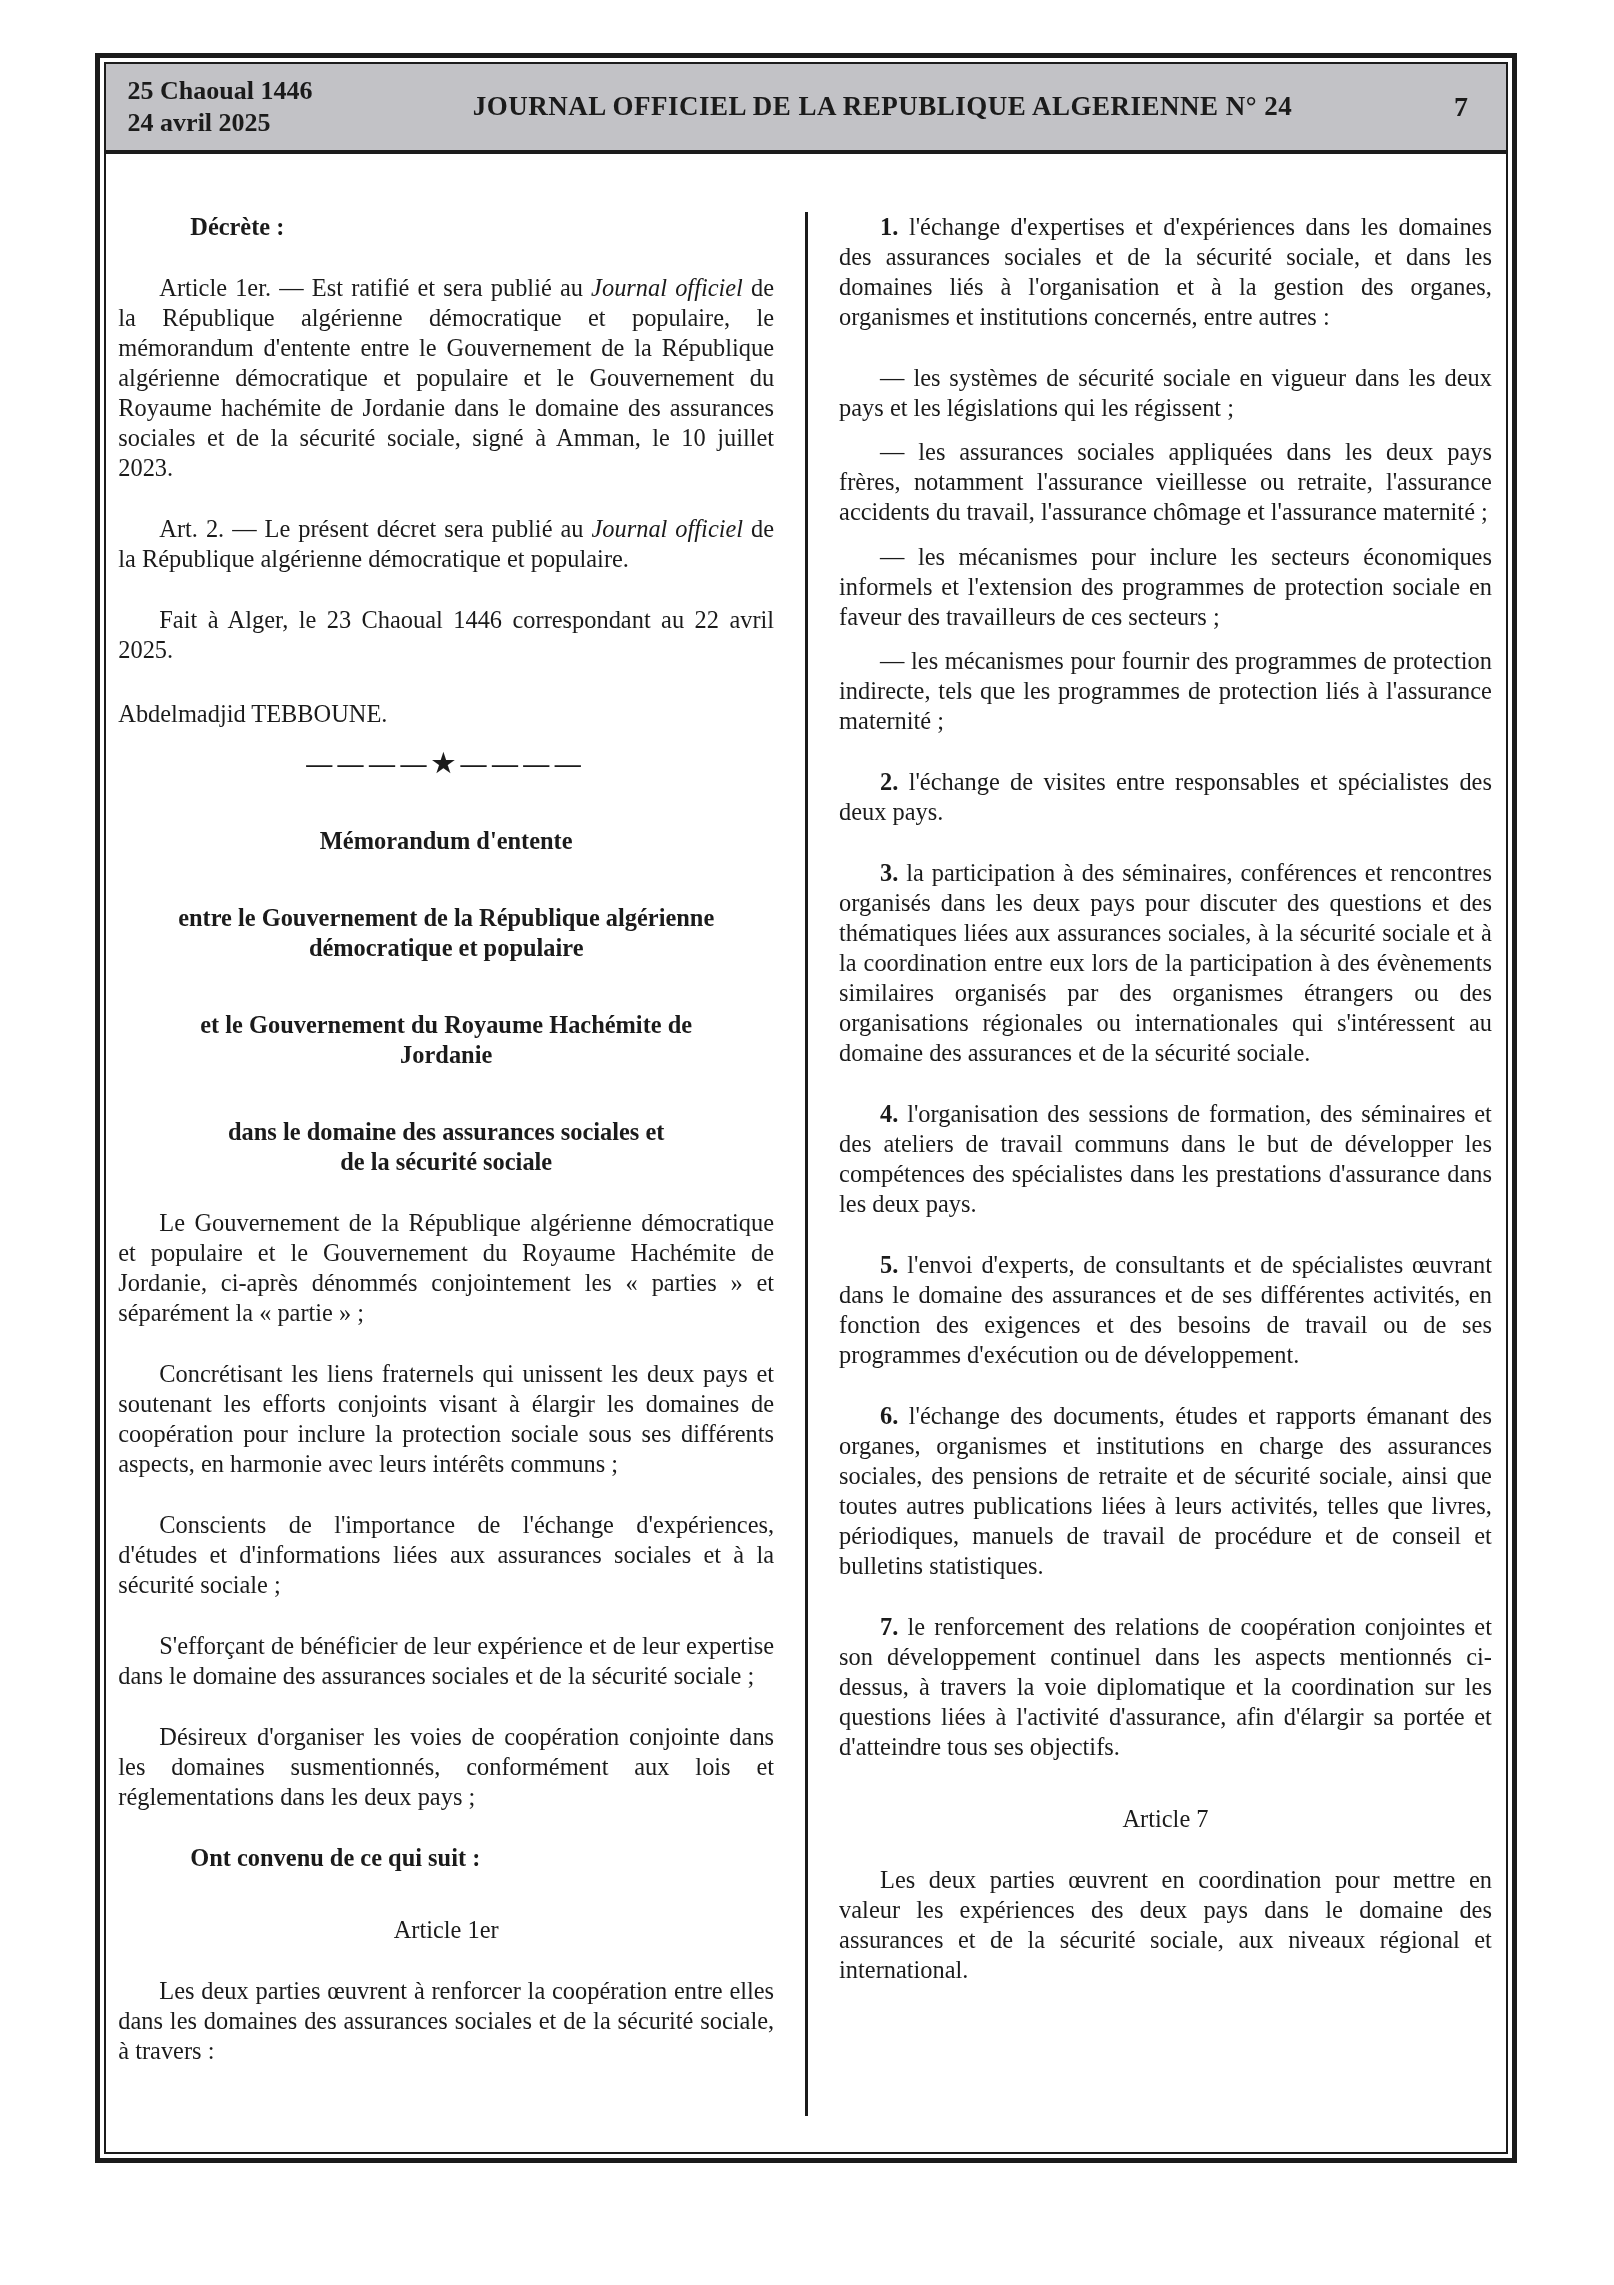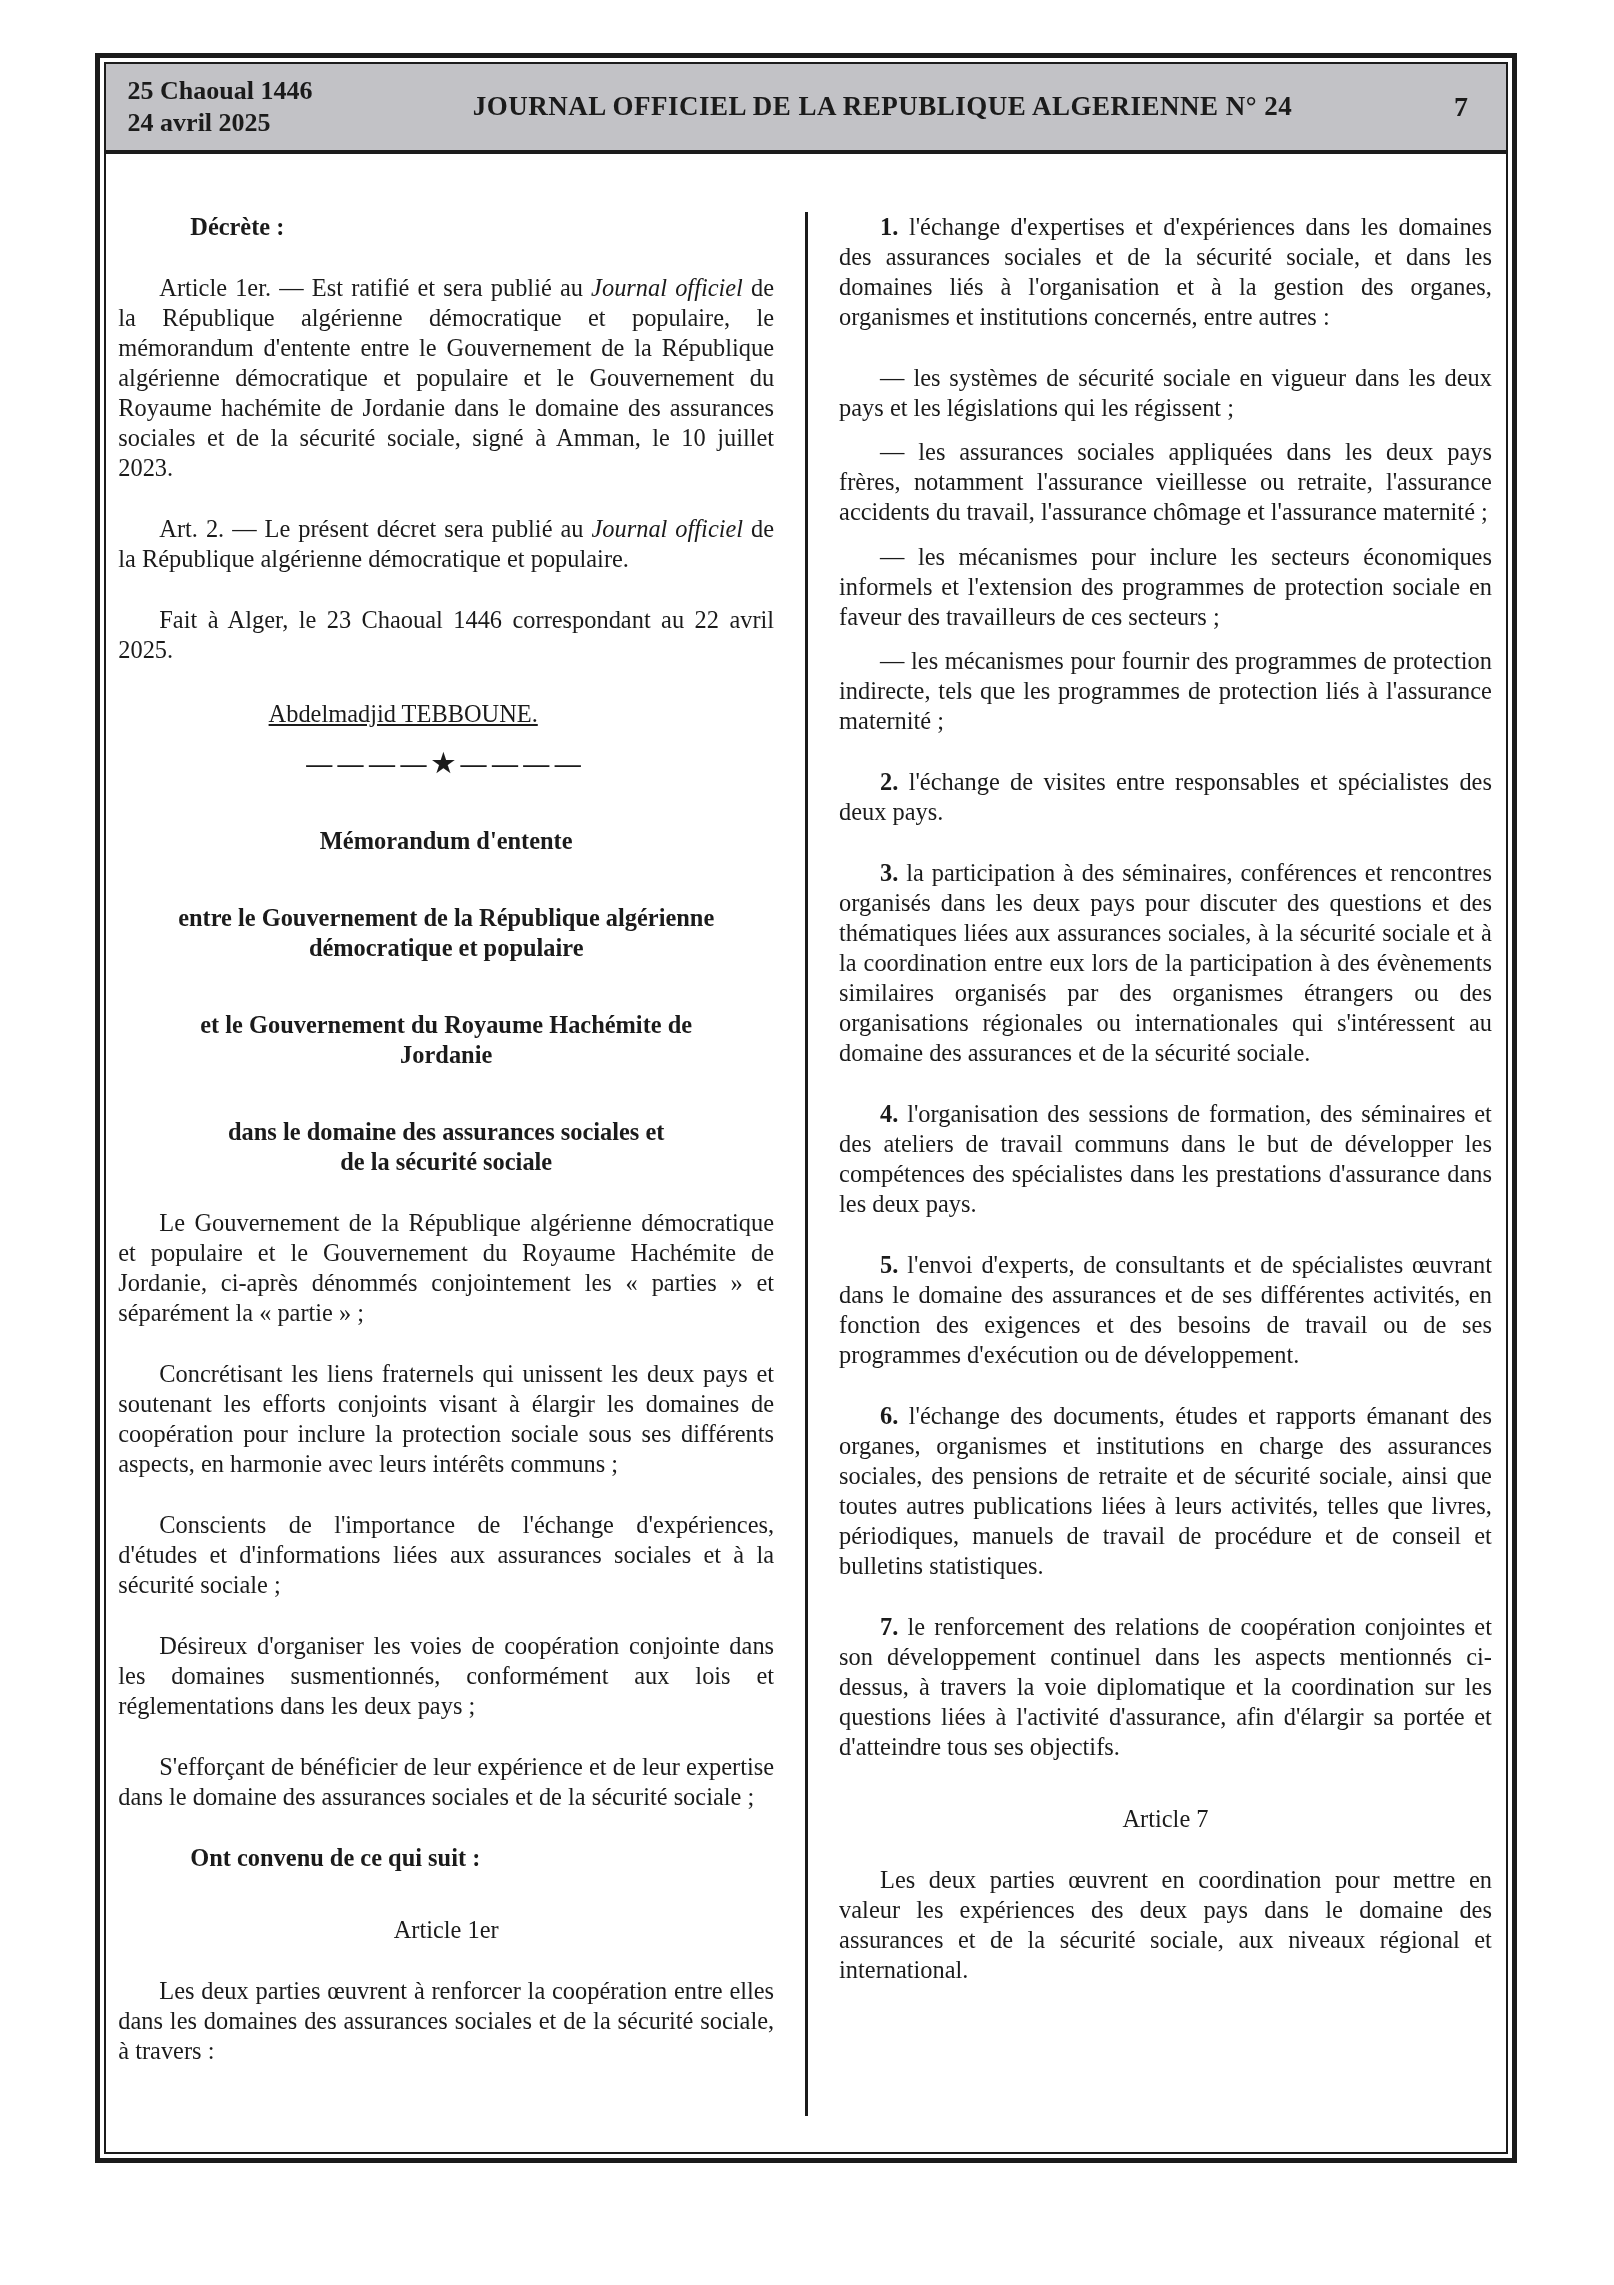--- a/index.html
+++ b/index.html
@@ -23,21 +23,21 @@
   .col-left{padding-right:31px;}
   .col-right{border-left:3.6px solid #1b1b1b;padding-left:31px;}
   
   .para{text-align:justify;text-indent:41px;margin:31px 0 0 0;}
   .para:first-child{margin-top:0;}
   .para.tight{margin-top:14.5px;}
   .para.lead{font-weight:bold;text-align:left;text-indent:72px;}
   .para.center-bold{font-weight:bold;text-align:center;text-indent:0;
         margin-top:47px;white-space:pre-line;}
   .para.center{text-align:center;text-indent:0;margin-top:42px;}
-  .para.right{text-align:center;text-indent:0;padding-right:86px;margin-top:34px;text-decoration:underline;}
+  .para.right{text-align:left;text-indent:0;padding-right:86px;margin-top:34px;}
   .para.sep{text-align:center;text-indent:0;margin-top:20px;letter-spacing:5.4px;
         font-weight:bold;font-size:26px;}
   .b{font-weight:bold;}
   .i{font-style:italic;}
 </style>
 </head>
 <body>
 
 <div class="page">
   <div class="frame-outer">
@@ -63,22 +63,22 @@
             <div class="para center-bold"><span>Mémorandum d'entente</span></div>
             <div class="para center-bold"><span>entre le Gouvernement de la République algérienne
 démocratique et populaire</span></div>
             <div class="para center-bold"><span>et le Gouvernement du Royaume Hachémite de
 Jordanie</span></div>
             <div class="para center-bold"><span>dans le domaine des assurances sociales et
 de la sécurité sociale</span></div>
             <div class="para"><span>Le Gouvernement de la République algérienne démocratique et populaire et le Gouvernement du Royaume Hachémite de Jordanie, ci-après dénommés conjointement les «&nbsp;parties&nbsp;» et séparément la «&nbsp;partie&nbsp;»&nbsp;;</span></div>
             <div class="para"><span>Concrétisant les liens fraternels qui unissent les deux pays et soutenant les efforts conjoints visant à élargir les domaines de coopération pour inclure la protection sociale sous ses différents aspects, en harmonie avec leurs intérêts communs&nbsp;;</span></div>
             <div class="para"><span>Conscients de l'importance de l'échange d'expériences, d'études et d'informations liées aux assurances sociales et à la sécurité sociale&nbsp;;</span></div>
+            <div class="para"><span>S'efforçant de bénéficier de leur expérience et de leur expertise dans le domaine des assurances sociales et de la sécurité sociale&nbsp;;</span></div>
             <div class="para"><span>Désireux d'organiser les voies de coopération conjointe dans les domaines susmentionnés, conformément aux lois et réglementations dans les deux pays&nbsp;;</span></div>
-            <div class="para"><span>S'efforçant de bénéficier de leur expérience et de leur expertise dans le domaine des assurances sociales et de la sécurité sociale&nbsp;;</span></div>
             <div class="para lead"><span class="b">Ont convenu de ce qui suit&nbsp;:</span></div>
             <div class="para center"><span>Article 1er</span></div>
             <div class="para"><span>Les deux parties œuvrent à renforcer la coopération entre elles dans les domaines des assurances sociales et de la sécurité sociale, à travers&nbsp;:</span></div>
           </section>
         <section class="col col-right">
             <div class="para"><span class="b">1. </span><span>l'échange d'expertises et d'expériences dans les domaines des assurances sociales et de la sécurité sociale, et dans les domaines liés à l'organisation et à la gestion des organes, organismes et institutions concernés, entre autres&nbsp;:</span></div>
             <div class="para"><span>— les systèmes de sécurité sociale en vigueur dans les deux pays et les législations qui les régissent&nbsp;;</span></div>
             <div class="para tight"><span>— les assurances sociales appliquées dans les deux pays frères, notamment l'assurance vieillesse ou retraite, l'assurance accidents du travail, l'assurance chômage et l'assurance maternité&nbsp;;</span></div>
             <div class="para tight"><span>— les mécanismes pour inclure les secteurs économiques informels et l'extension des programmes de protection sociale en faveur des travailleurs de ces secteurs&nbsp;;</span></div>
             <div class="para tight"><span>— les mécanismes pour fournir des programmes de protection indirecte, tels que les programmes de protection liés à l'assurance maternité&nbsp;;</span></div>

